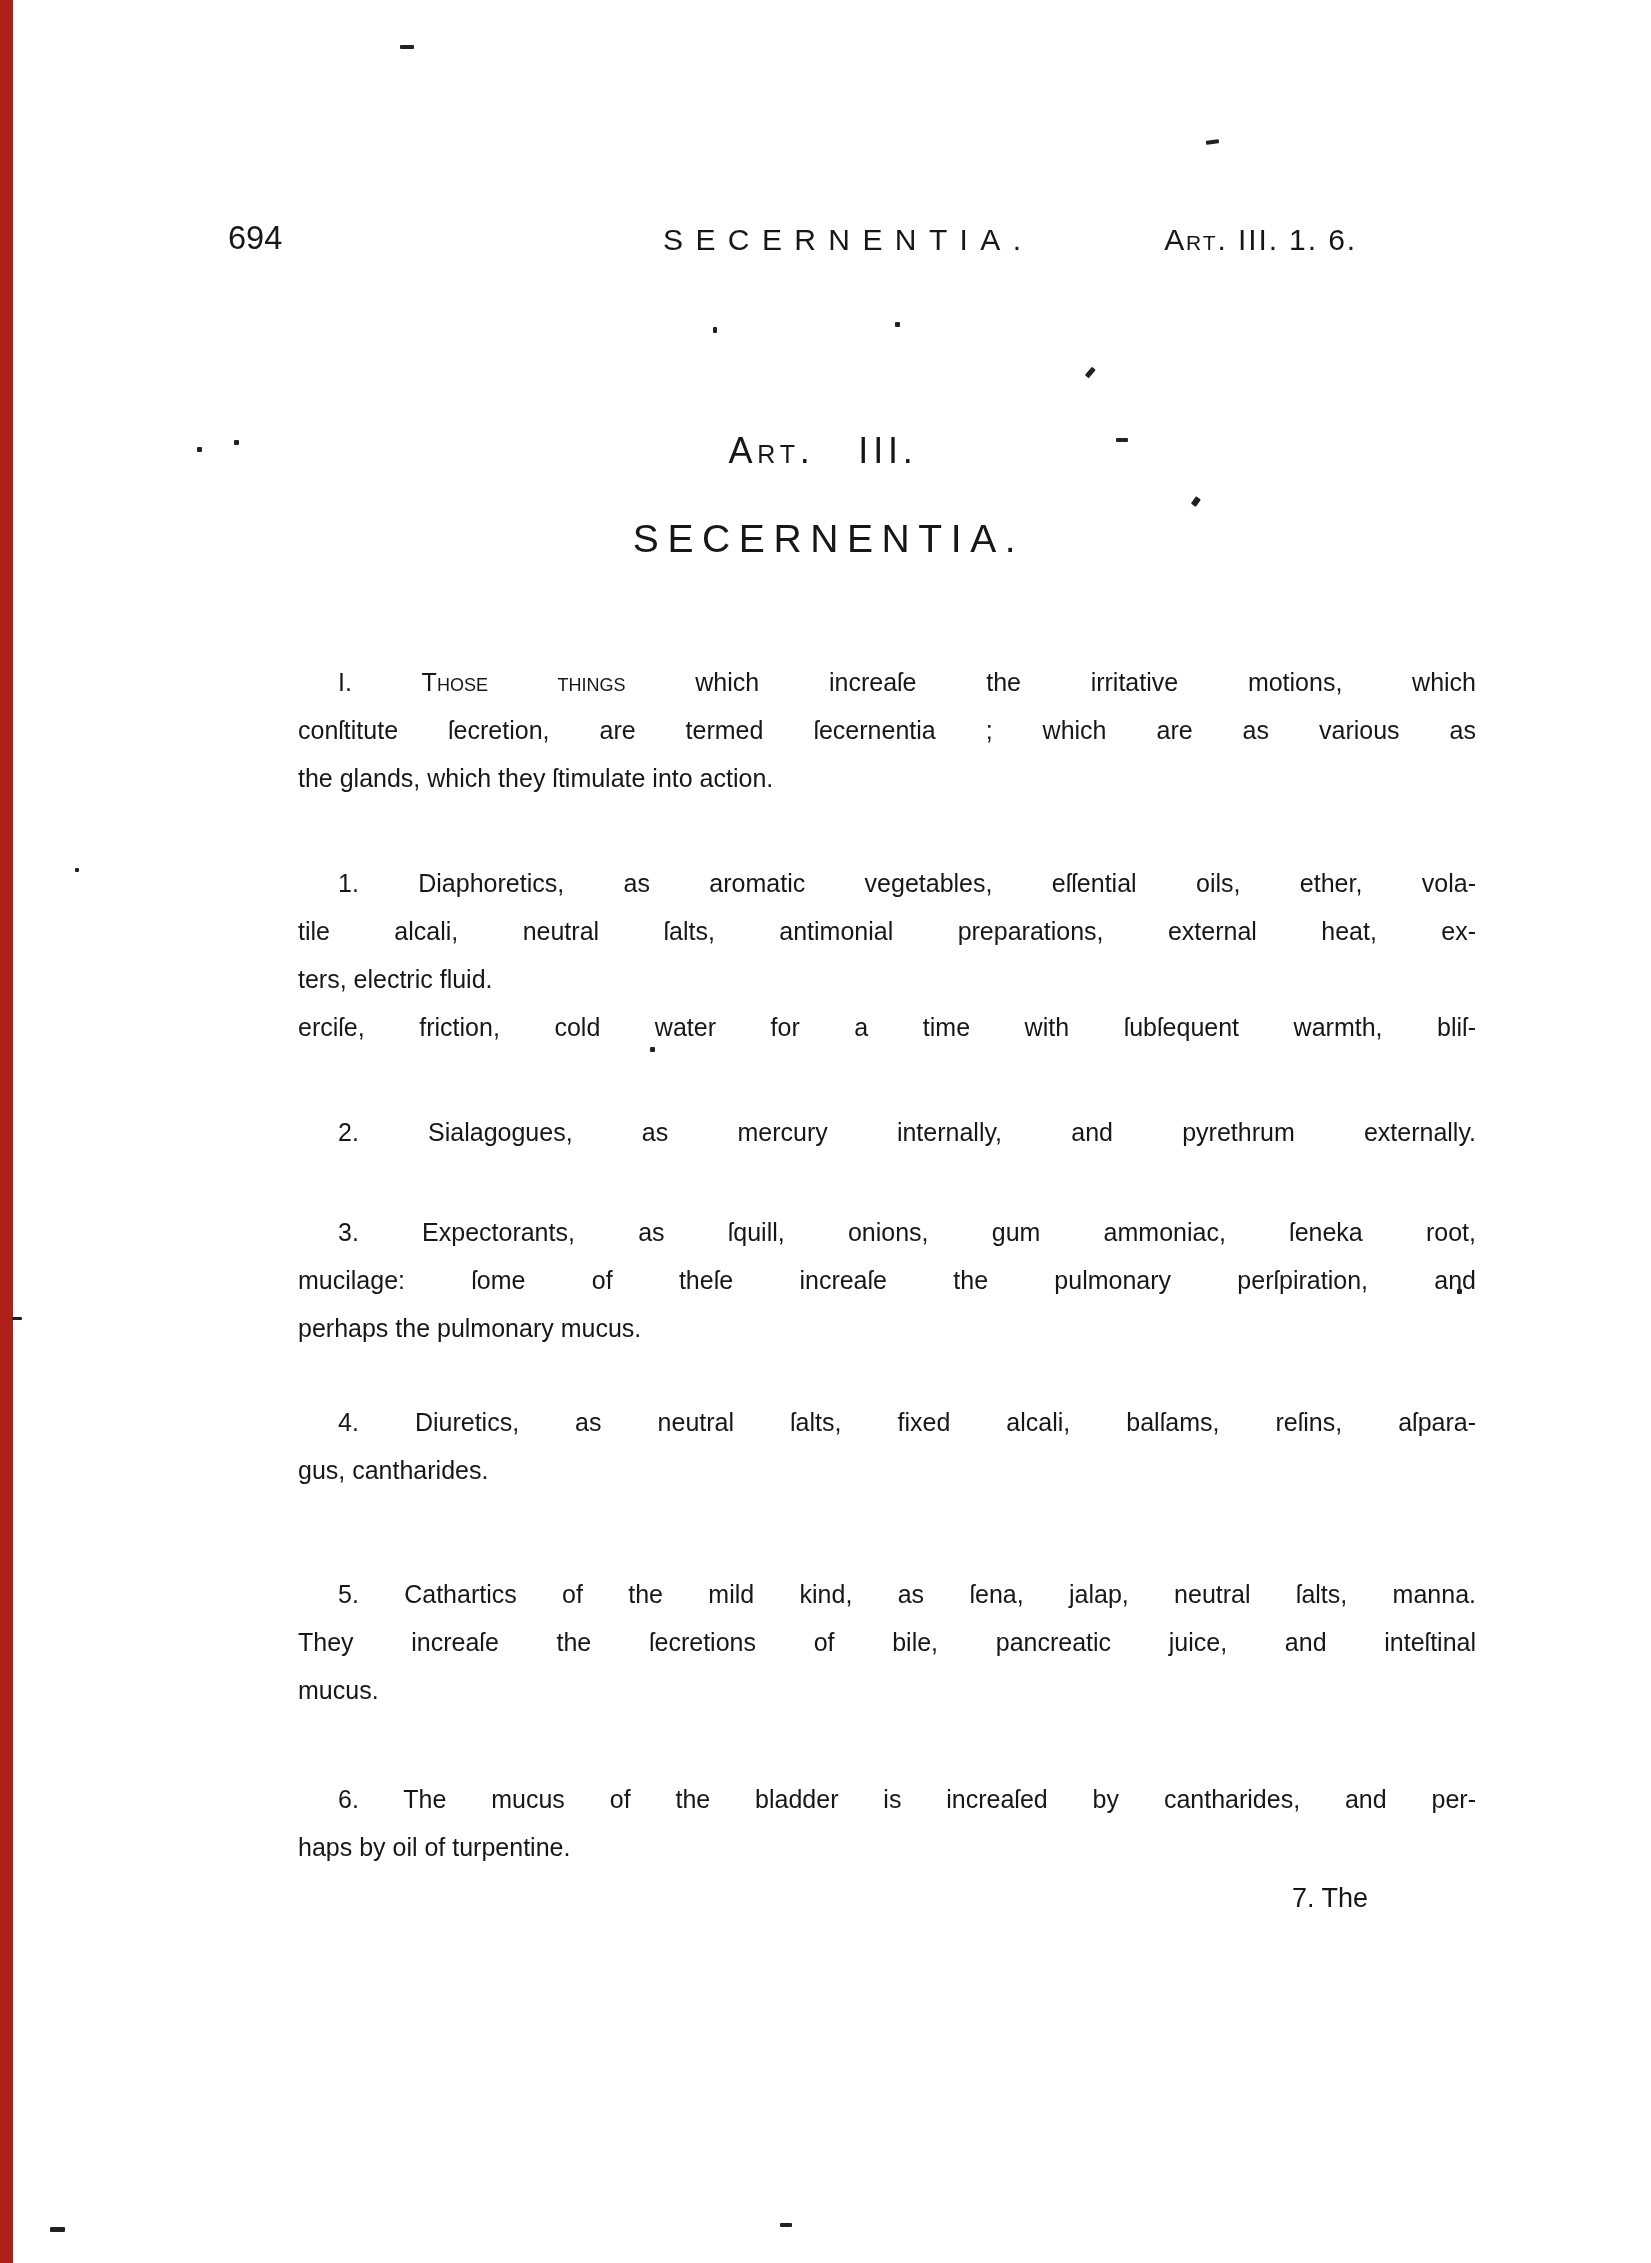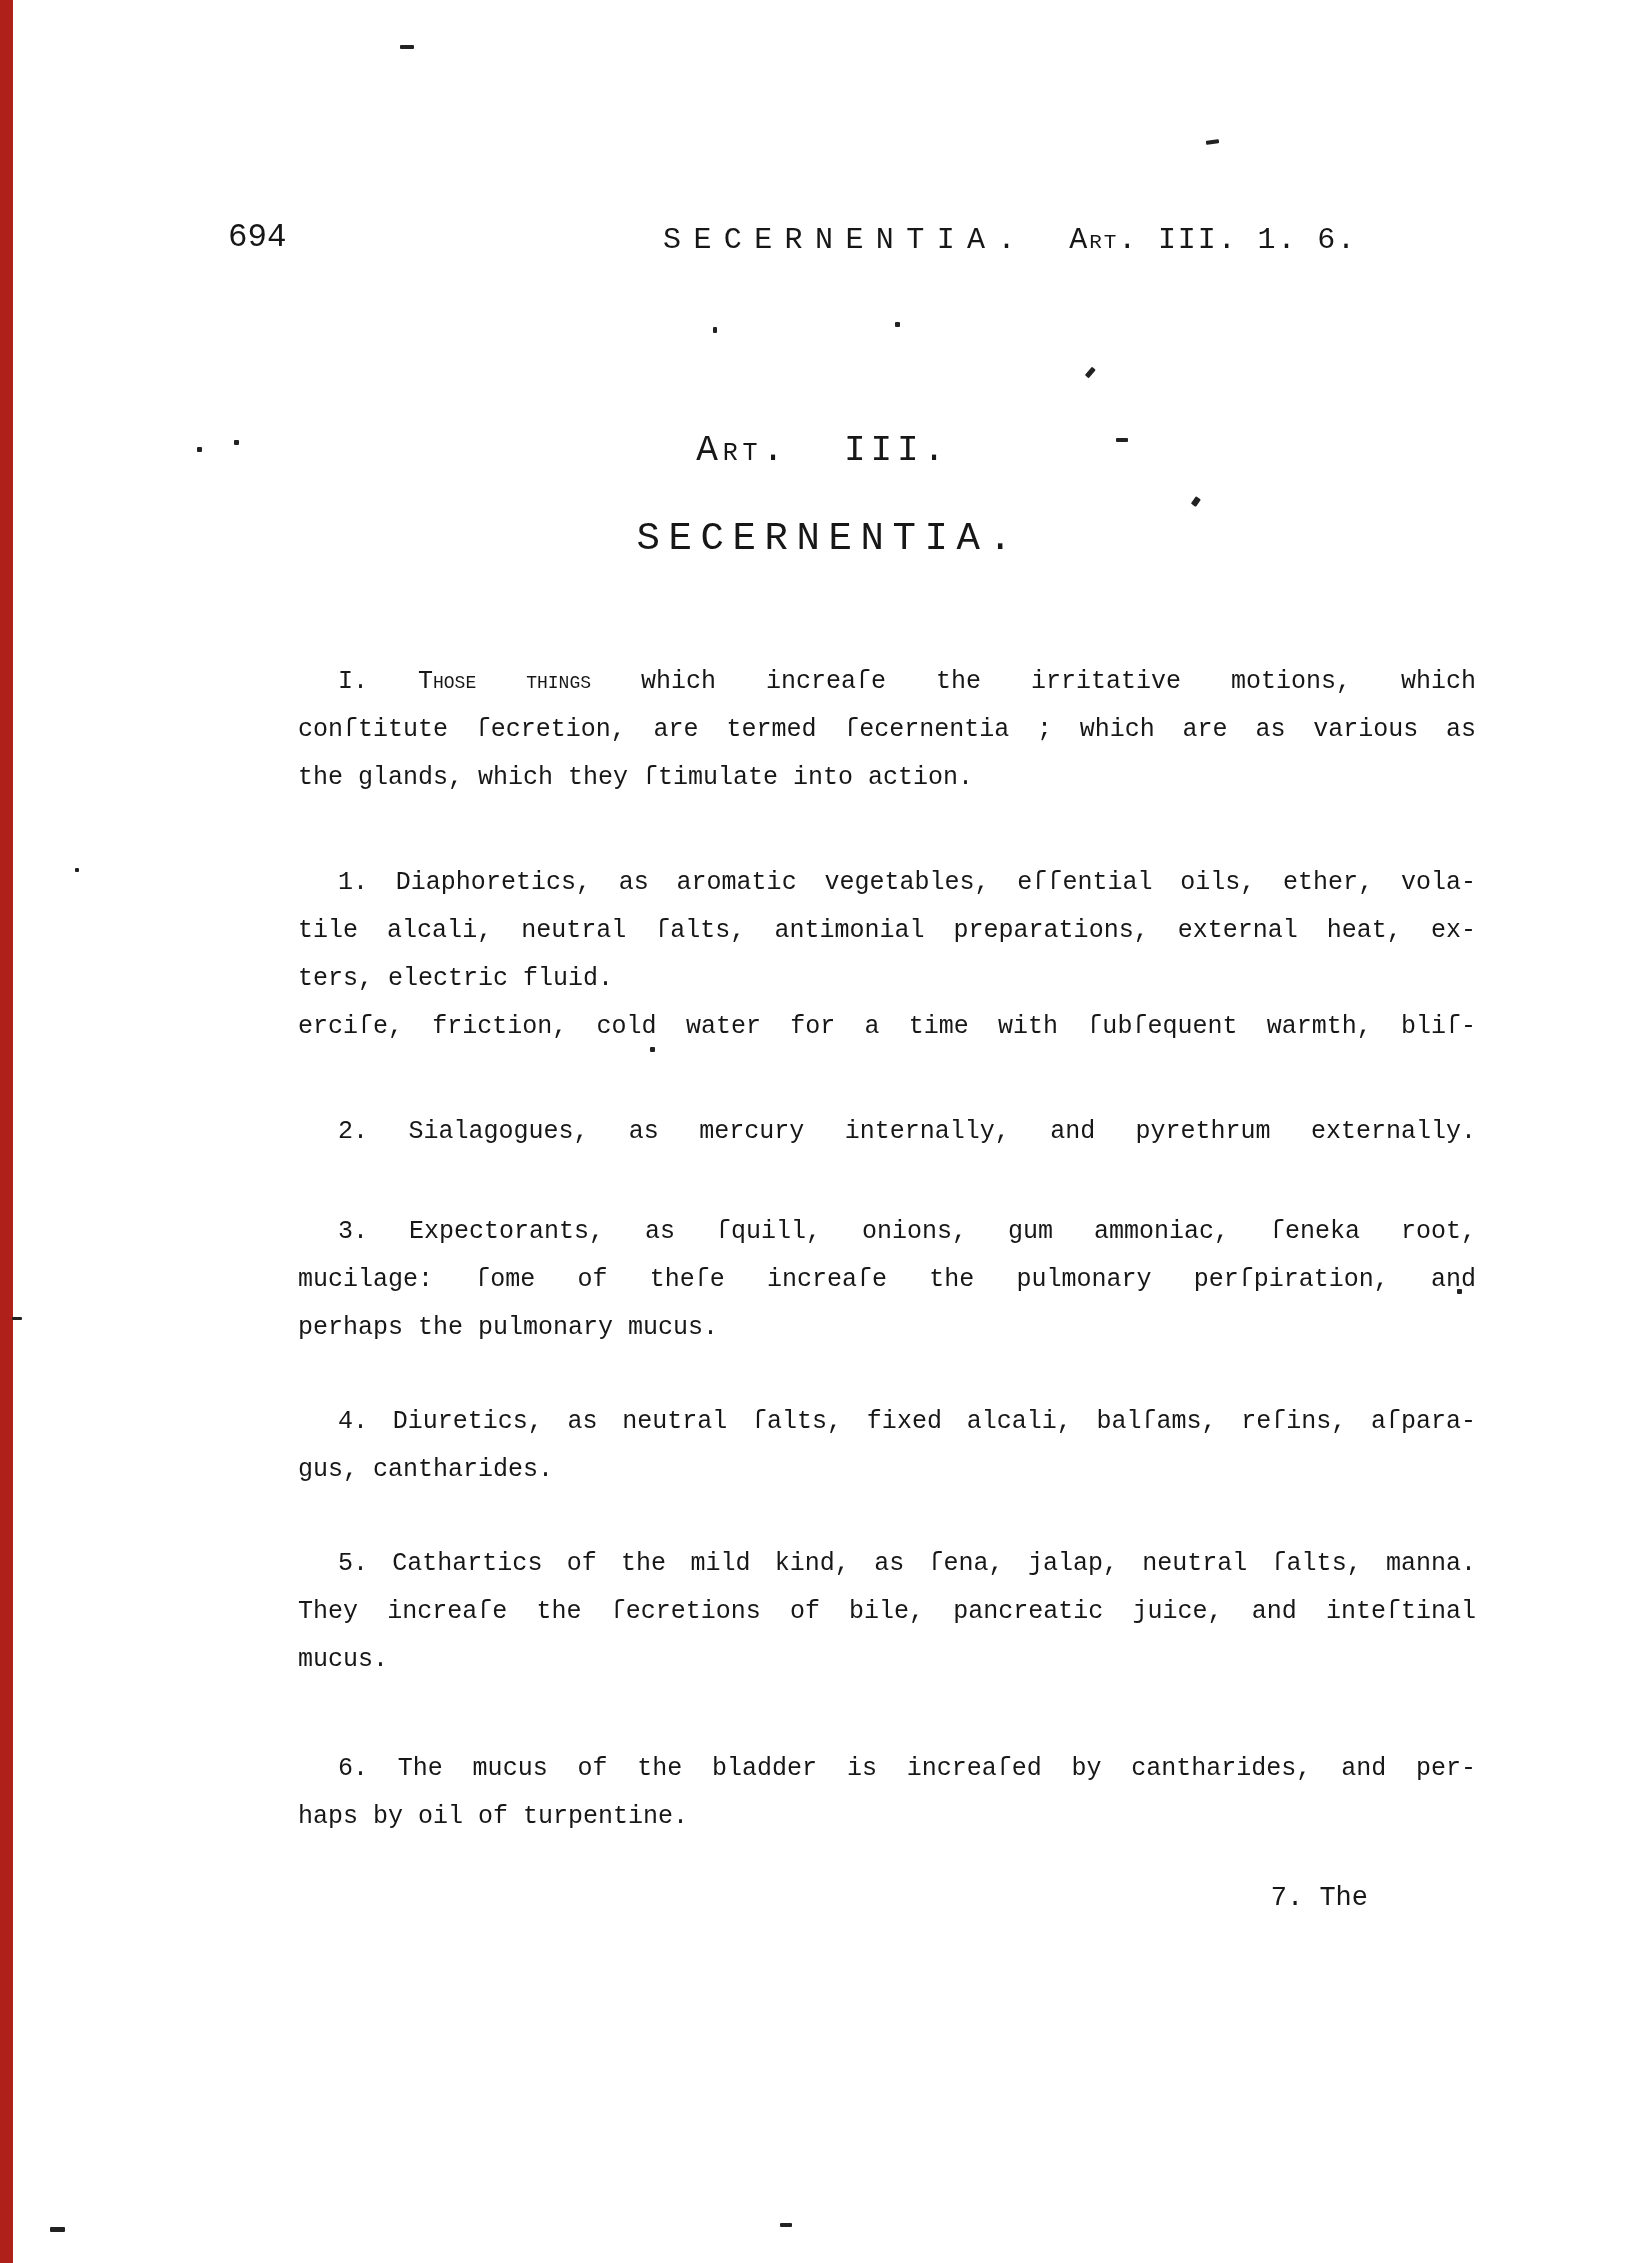--- a/index.html
+++ b/index.html
@@ -2,21 +2,21 @@
 <html><head>
 <meta charset="utf-8">
 <style>
   html, body { margin: 0; padding: 0; background: #ffffff; }
   .page {
     position: relative;
     width: 1540px;
     height: 2264px;
     background: #ffffff;
     overflow: hidden;
-    font-family: Liberation Mono, monospace;
+    font-family: Liberation Sans, sans-serif;
     color: #171717;
   }
   
   .scan-stripe {
     position: absolute;
     left: 0; top: 0;
     width: 13.4px; height: 2264px;
     background: #b0201a;
   }
   
@@ -63,21 +63,21 @@
     left: 298px; top: 658px;
     width: 1178px;
     font-size: 25px;
     line-height: 48px;
   }
   .para { margin: 0; }
   .para.p-item1 { margin-top: 57px; }
   .para.p-item2 { margin-top: 57px; }
   .para.p-item3 { margin-top: 52px; }
   .para.p-item4 { margin-top: 46px; }
-  .para.p-item5 { margin-top: 46px; }
+  .para.p-item5 { margin-top: 76px; }
   .para.p-item6 { margin-top: 61px; }
   .line {
     text-align: justify;
     text-align-last: justify;
     height: 48px;
     white-space: nowrap;
   }
   .line.first { text-indent: 40px; }
   .line.last  { text-align-last: left; white-space: normal; }
   .sc { font-variant: small-caps; }

